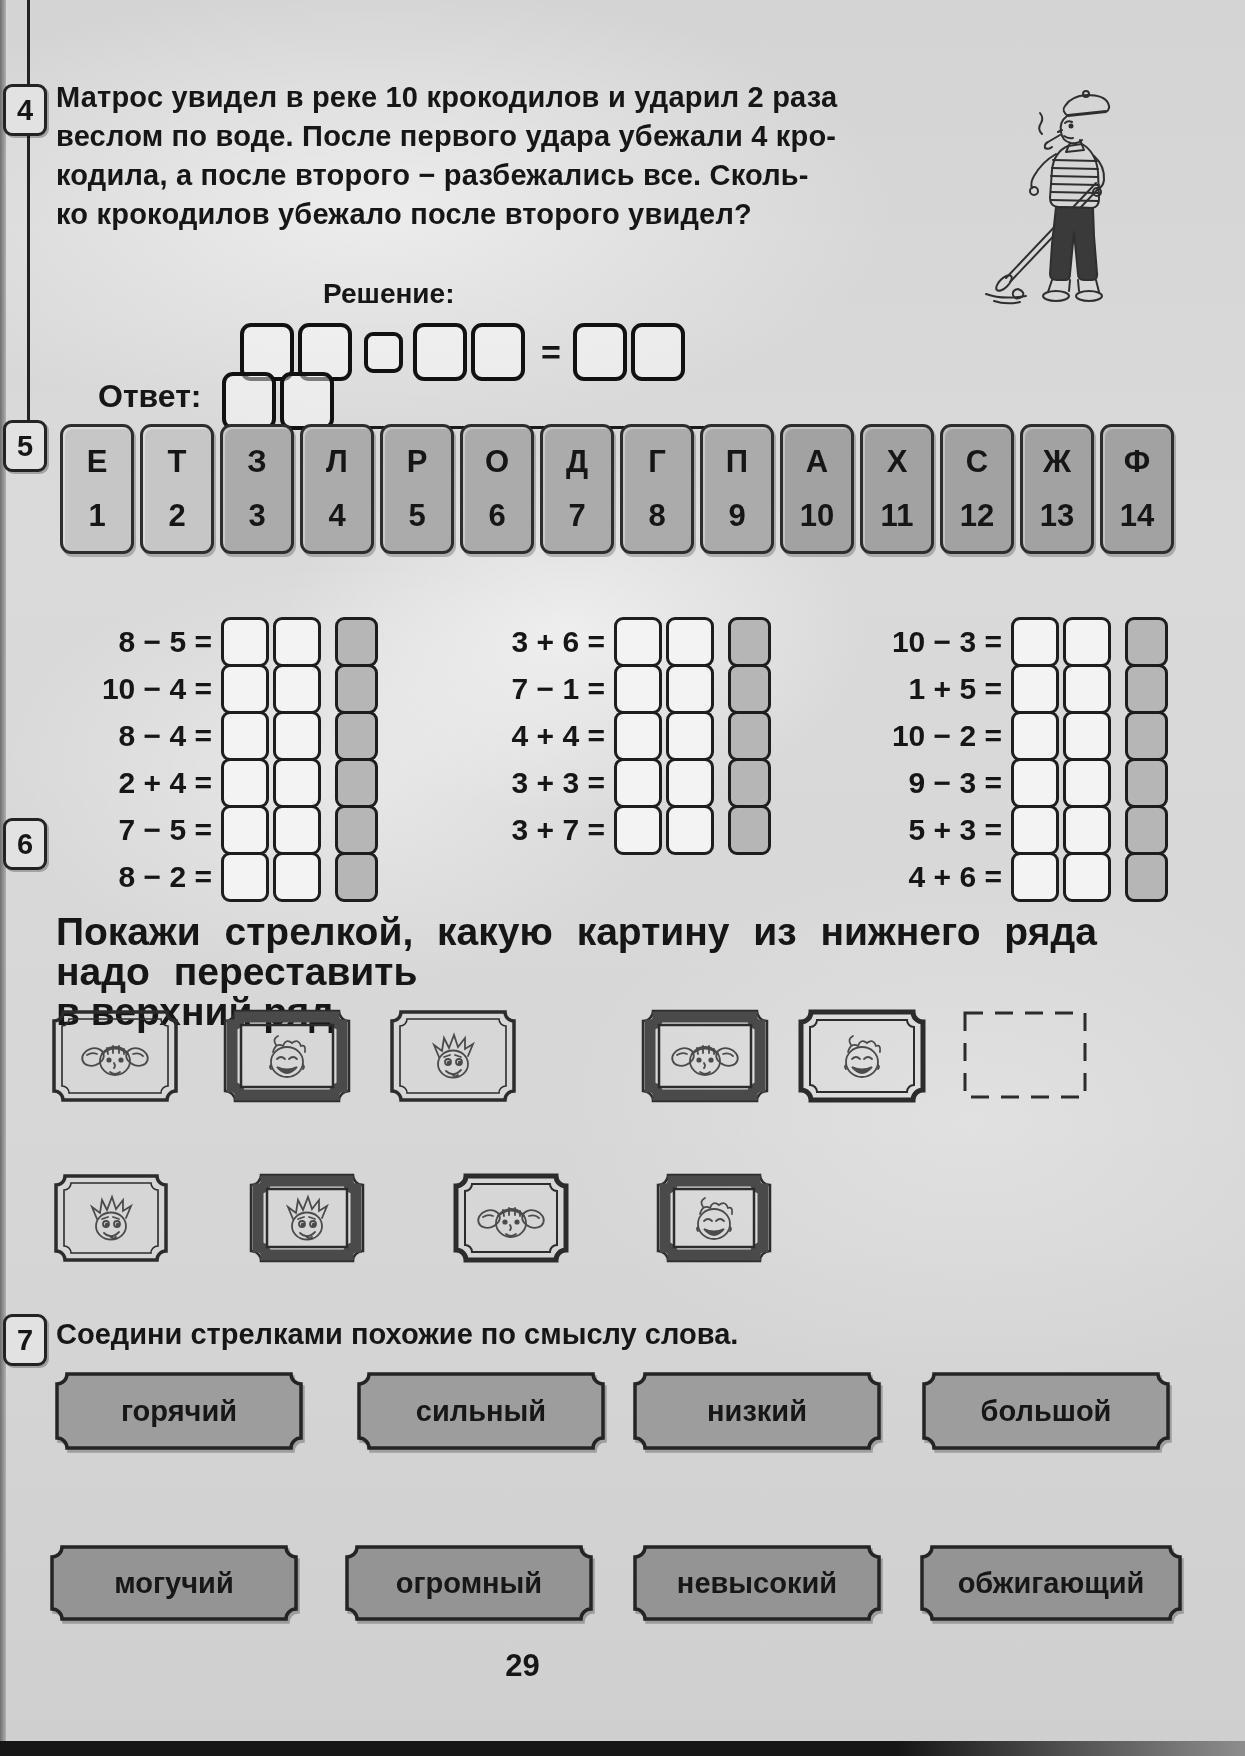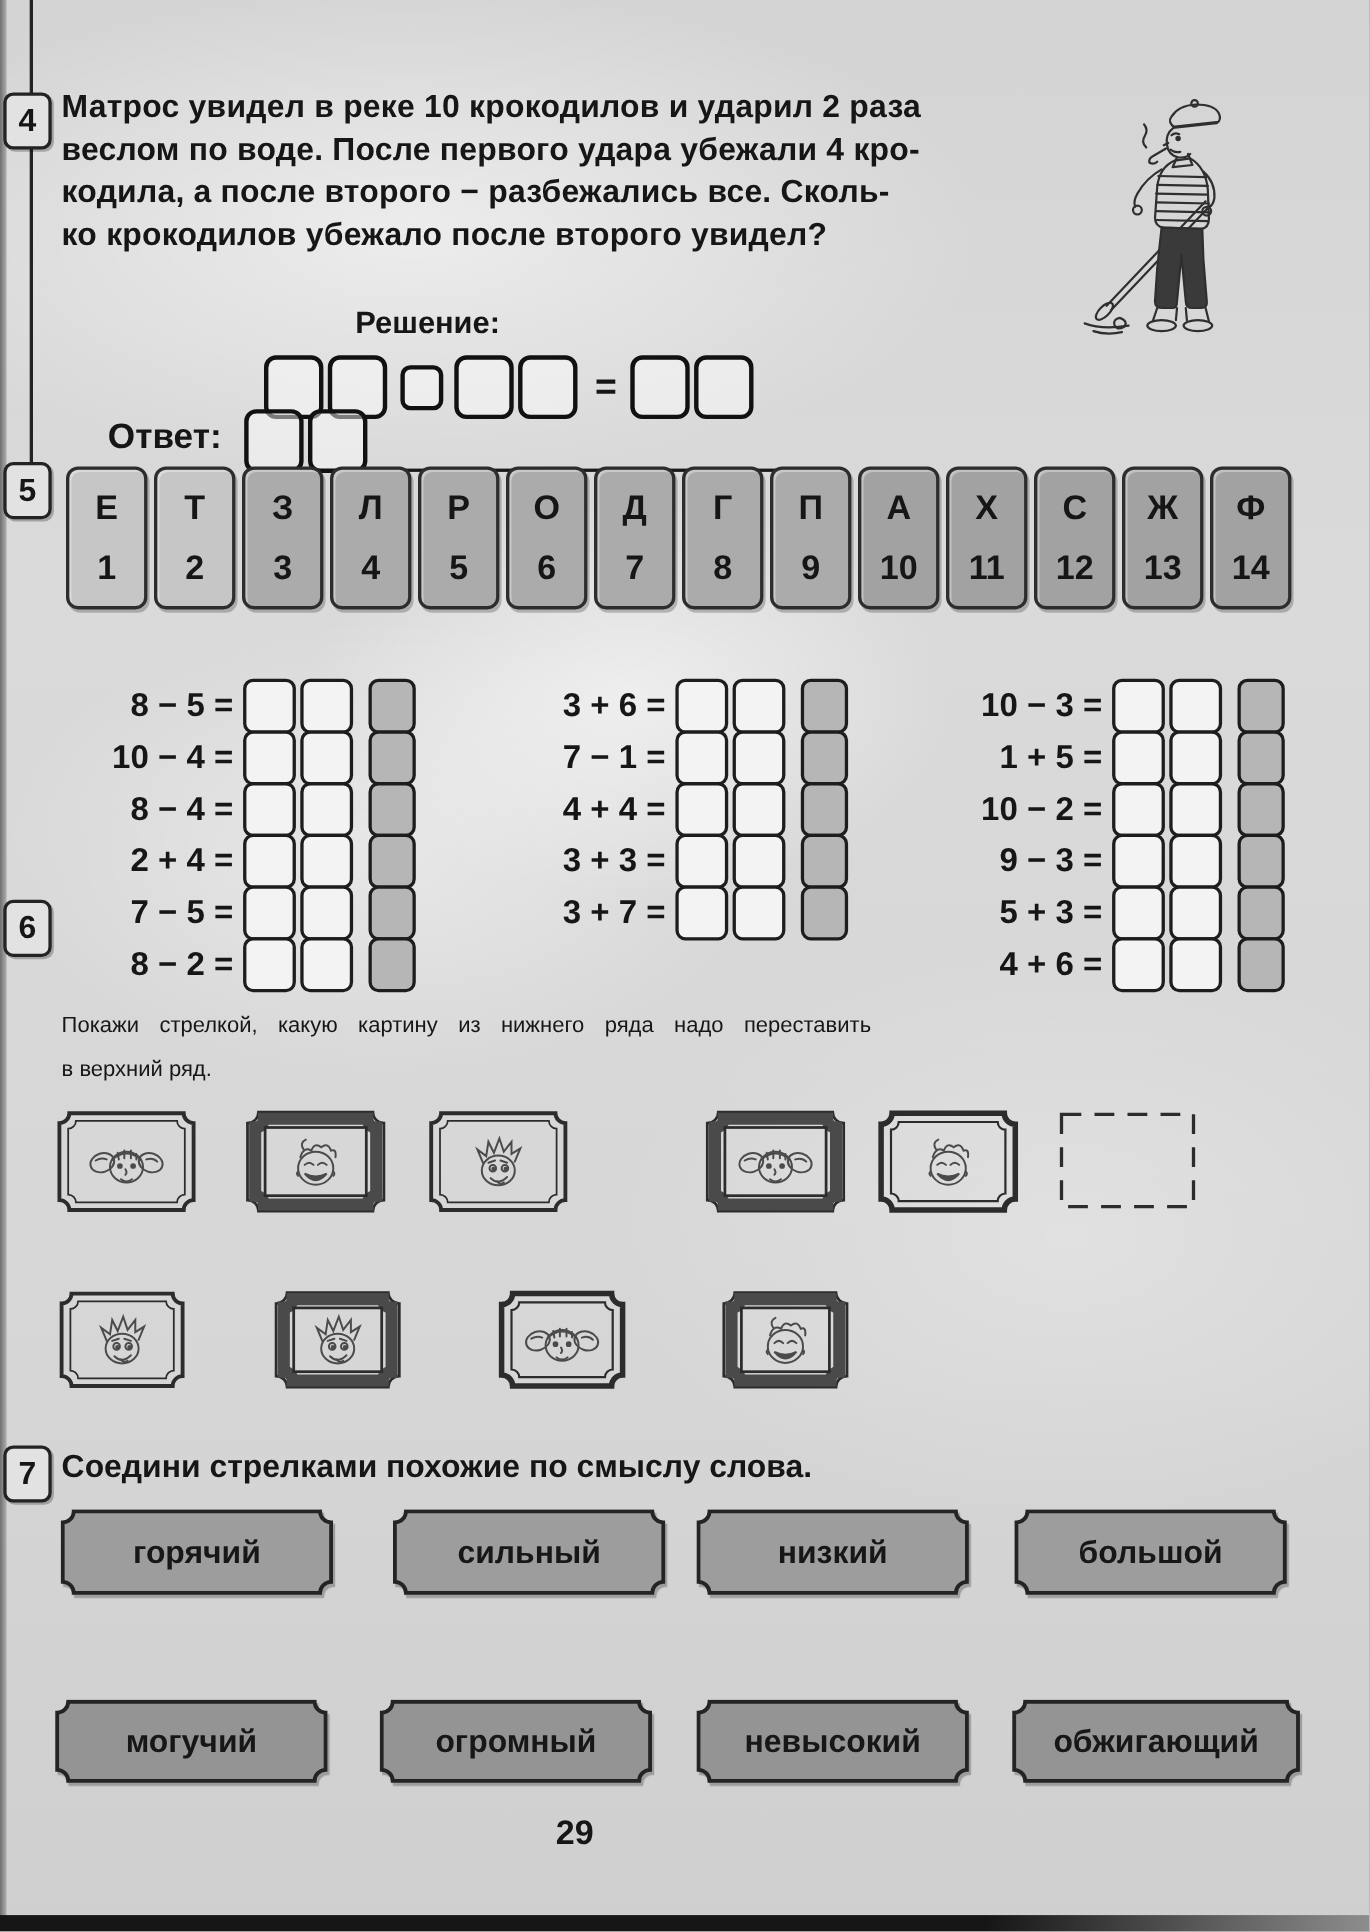--- a/index.html
+++ b/index.html
@@ -16,21 +16,21 @@
   #page-edge{position:absolute;left:0;top:0;width:6px;height:1742px;background:linear-gradient(90deg,#6f6f6f,#b0b0b0);}
   #left-rule{position:absolute;left:27px;top:0;width:3px;height:470px;background:#232323;}
   #bottom-bar{position:absolute;left:0;bottom:0;width:100%;height:15px;background:linear-gradient(90deg,#161616 72%,#8d8d8d);}
 
   .badge{
     position:absolute;width:38px;height:46px;border:3px solid #232323;border-radius:9px;
     background:#e2e2e2;display:flex;align-items:center;justify-content:center;
     font-size:29px;font-weight:bold;box-shadow:2px 2px 0 rgba(0,0,0,.25);
   }
   #task4-text{position:absolute;left:56px;top:78px;width:850px;font-size:29px;font-weight:bold;line-height:39px;letter-spacing:.2px;}
-  #task6-text{position:absolute;left:56px;top:912px;width:1155px;font-size:20px;font-weight:normal;line-height:40px;}
+  #task6-text{position:absolute;left:56px;top:912px;width:1155px;font-size:39px;font-weight:bold;line-height:40px;}
   #task6-text .spread{word-spacing:13px;}
   #task7-text{position:absolute;left:56px;top:1318px;font-size:29px;font-weight:bold;}
 
   #solution-label{position:absolute;left:323px;top:278px;font-size:28px;font-weight:bold;}
   #solution-boxes{position:absolute;left:240px;top:323px;display:flex;align-items:center;}
   .sbox{width:46px;height:50px;border:4px solid #111;border-radius:11px;background:rgba(255,255,255,.45);margin-right:4px;}
   .opbox{width:31px;height:33px;border:4px solid #111;border-radius:9px;background:rgba(255,255,255,.45);margin:0 10px 0 8px;align-self:center;}
   .eq{font-size:34px;font-weight:bold;margin:0 12px;}
   #answer-label{position:absolute;left:98px;top:378px;font-size:32px;font-weight:bold;}
   #answer-boxes{position:absolute;left:222px;top:372px;display:flex;}

